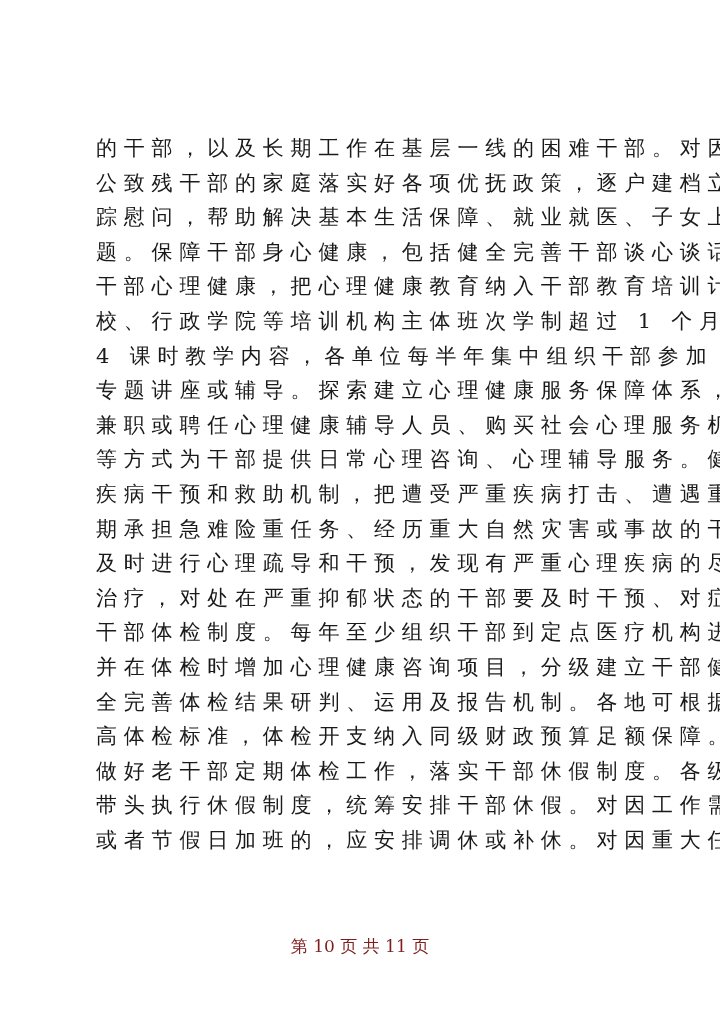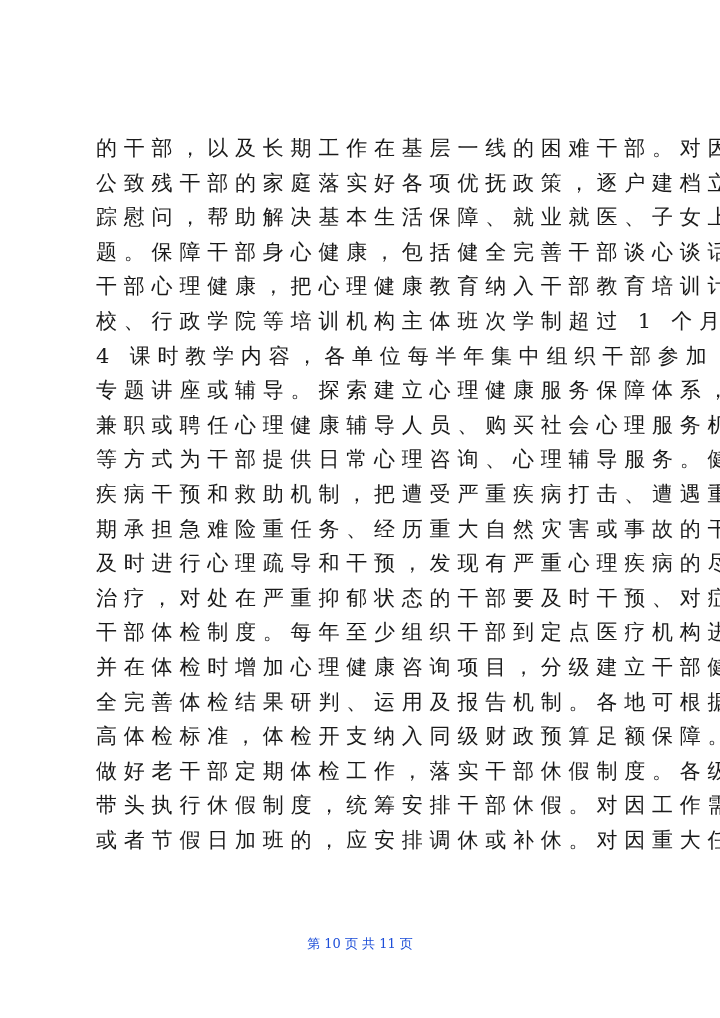--- a/index.html
+++ b/index.html
@@ -35,22 +35,22 @@
       white-space: nowrap;
       letter-spacing: 6.8px;
     }
     .footer {
       position: absolute;
       left: 0;
       width: 720px;
       top: 935px;
       text-align: center;
       font-family: "DejaVu Serif", "Liberation Serif", serif;
-      font-size: 13px;
-      color: #1d4ed8;
+      font-size: 17px;
+      color: #7f1d1d;
     }
   </style>
 </head>
 <body>
 
 <div class="page">
   <div class="body-text">
     <div class="line">的干部，以及长期工作在基层一线的困难干部。对因公殉职、因</div>
     <div class="line">公致残干部的家庭落实好各项优抚政策，逐户建档立卡，定期跟</div>
     <div class="line">踪慰问，帮助解决基本生活保障、就业就医、子女上学等实际问</div>

